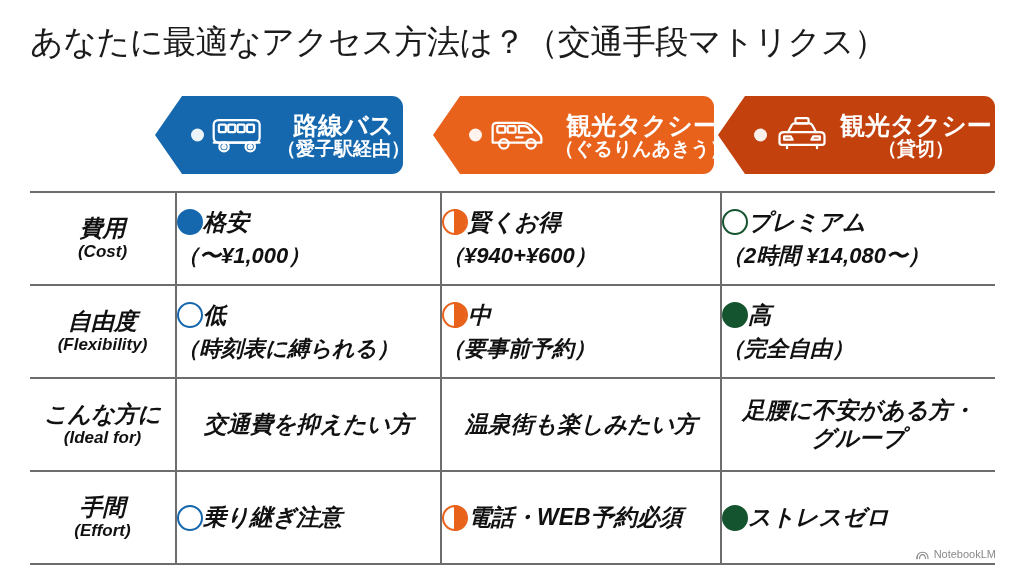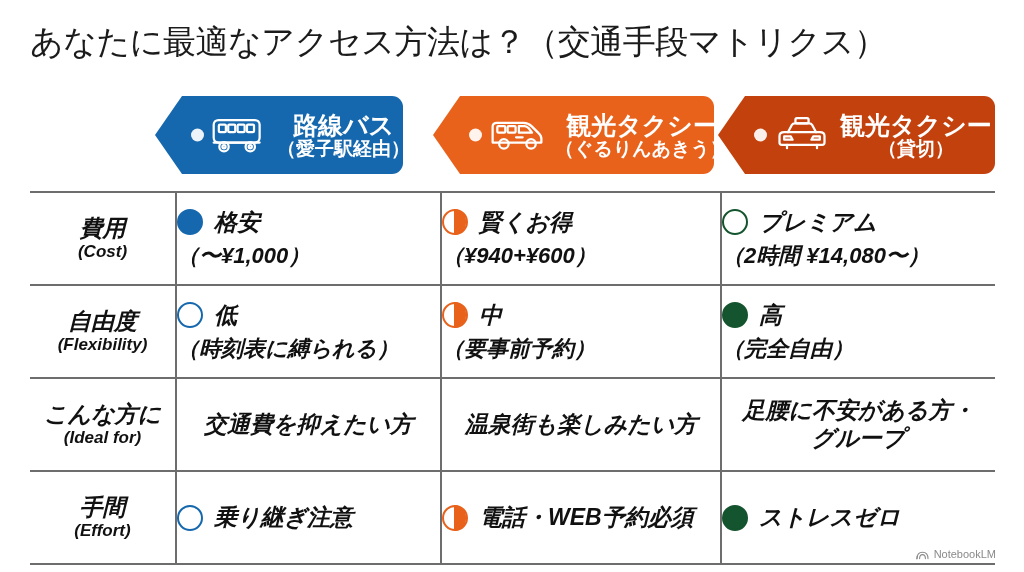--- a/index.html
+++ b/index.html
@@ -146,21 +146,20 @@
     margin-top: 1px;
   }
 
   .cell {
     padding: 0 10px 0 18px;
   }
 
   .cell-top {
     display: flex;
     align-items: center;
-    gap: 11px;
   }
 
   .rating {
     flex: 0 0 auto;
     width: 26px;
     height: 26px;
     border-radius: 50%;
     position: relative;
   }
   .rating.full        { border: 2px solid transparent; }

